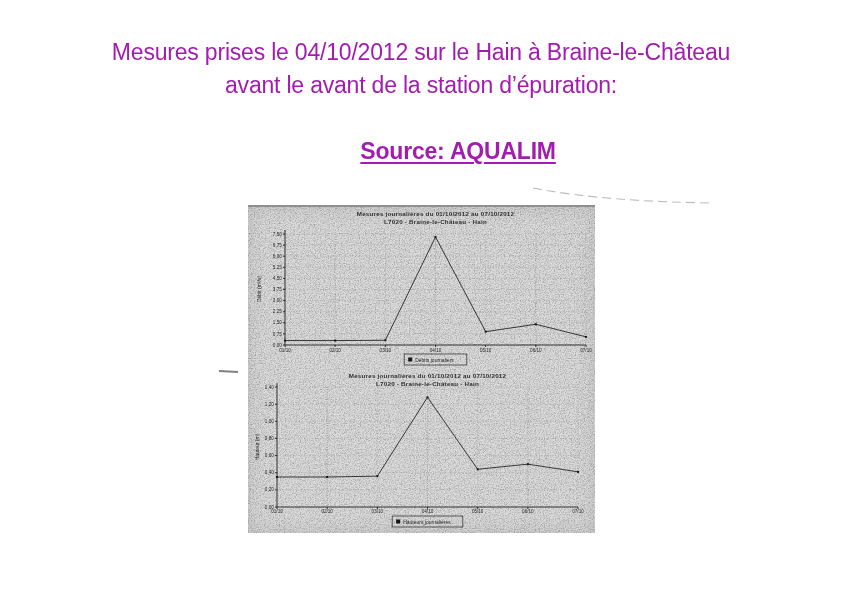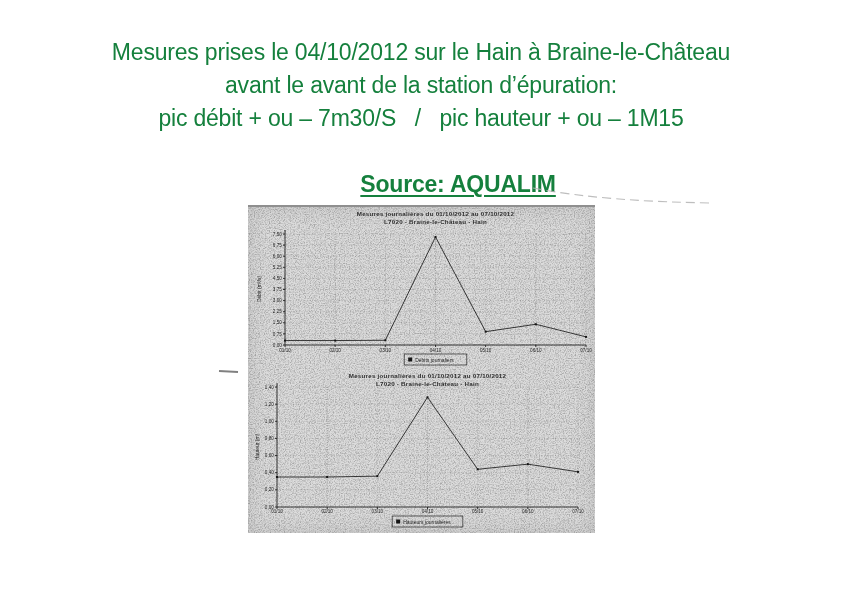--- a/index.html
+++ b/index.html
@@ -10,21 +10,21 @@
     background: #ffffff;
     overflow: hidden;
     font-family: "Liberation Sans", sans-serif;
   }
   .header {
     position: absolute;
     top: 36px;
     left: 0;
     width: 842px;
     text-align: center;
-    color: #15803d;
+    color: #a21caf;
   }
   .h-line {
     font-size: 23px;
     line-height: 33px;
     white-space: pre-wrap;
     letter-spacing: -0.2px;
   }
   .h-line.source { font-weight: bold; margin-left: 37px; }
   .src-underline { text-decoration: underline; text-underline-offset: 3px; }
 
@@ -64,21 +64,20 @@
   .lgtext { font: 5px "Liberation Sans", sans-serif; fill: #232323; }
 </style>
 </head>
 <body>
 
 <div class="slide">
 
   <div class="header">
     <div class="h-line">Mesures prises le 04/10/2012 sur le Hain à Braine-le-Château</div>
     <div class="h-line">avant le avant de la station d’épuration:</div>
-    <div class="h-line">pic débit + ou – 7m30/S   /   pic hauteur + ou – 1M15</div>
     <div class="h-line source">
       <span class="src-underline">Source: AQUALIM</span>
     </div>
   </div>
 
   <div class="scan">
     <svg id="charts" width="347" height="326" viewBox="0 0 347 326" xmlns="http://www.w3.org/2000/svg">
         <line x1="87.16666666666666" y1="27" x2="87.16666666666666" y2="138" class="gridv"></line>
         <line x1="137.33333333333331" y1="27" x2="137.33333333333331" y2="138" class="grid"></line>
         <line x1="187.5" y1="27" x2="187.5" y2="138" class="gridv"></line>

